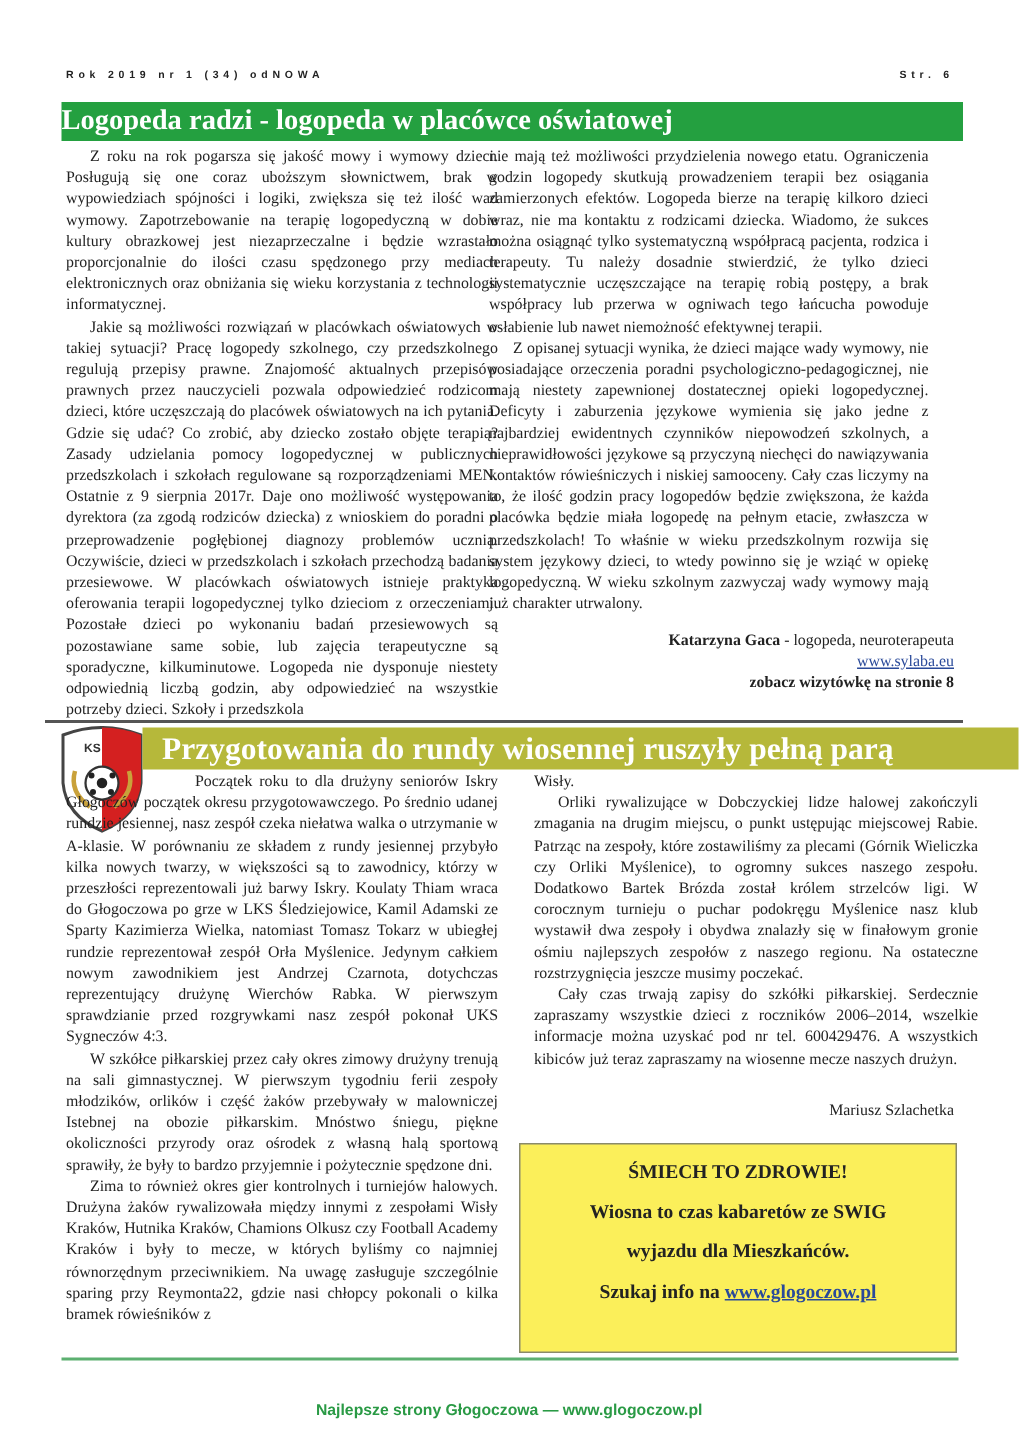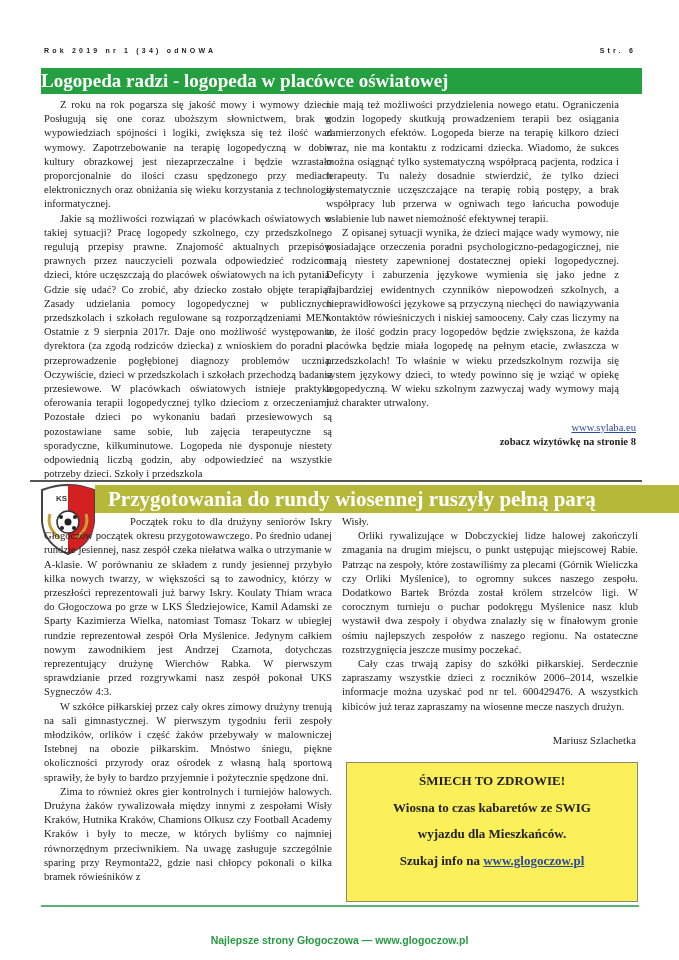--- a/index.html
+++ b/index.html
@@ -34,20 +34,21 @@
   <p>Z roku na rok pogarsza się jakość mowy i wymowy dzieci. Posługują się one coraz uboższym słownictwem, brak w wypowiedziach spójności i logiki, zwiększa się też ilość wad wymowy. Zapotrzebowanie na terapię logopedyczną w dobie kultury obrazkowej jest niezaprzeczalne i będzie wzrastało proporcjonalnie do ilości czasu spędzonego przy mediach elektronicznych oraz obniżania się wieku korzystania z technologii informatycznej.</p>
   <p>Jakie są możliwości rozwiązań w placówkach oświatowych w takiej sytuacji? Pracę logopedy szkolnego, czy przedszkolnego regulują przepisy prawne. Znajomość aktualnych przepisów prawnych przez nauczycieli pozwala odpowiedzieć rodzicom dzieci, które uczęszczają do placówek oświatowych na ich pytania. Gdzie się udać? Co zrobić, aby dziecko zostało objęte terapią? Zasady udzielania pomocy logopedycznej w publicznych przedszkolach i szkołach regulowane są rozporządzeniami MEN. Ostatnie z 9 sierpnia 2017r. Daje ono możliwość występowania dyrektora (za zgodą rodziców dziecka) z wnioskiem do poradni o przeprowadzenie pogłębionej diagnozy problemów ucznia. Oczywiście, dzieci w przedszkolach i szkołach przechodzą badania przesiewowe. W placówkach oświatowych istnieje praktyka oferowania terapii logopedycznej tylko dzieciom z orzeczeniami. Pozostałe dzieci po wykonaniu badań przesiewowych są pozostawiane same sobie, lub zajęcia terapeutyczne są sporadyczne, kilkuminutowe. Logopeda nie dysponuje niestety odpowiednią liczbą godzin, aby odpowiedzieć na wszystkie potrzeby dzieci. Szkoły i przedszkola</p>
 </div>
 
 <div class="col" style="left:326px;top:98px;width:293px;">
   <p class="noind">nie mają też możliwości przydzielenia nowego etatu. Ograniczenia godzin logopedy skutkują prowadzeniem terapii bez osiągania zamierzonych efektów. Logopeda bierze na terapię kilkoro dzieci wraz, nie ma kontaktu z rodzicami dziecka. Wiadomo, że sukces można osiągnąć tylko systematyczną współpracą pacjenta, rodzica i terapeuty. Tu należy dosadnie stwierdzić, że tylko dzieci systematycznie uczęszczające na terapię robią postępy, a brak współpracy lub przerwa w ogniwach tego łańcucha powoduje osłabienie lub nawet niemożność efektywnej terapii.</p>
   <p>Z opisanej sytuacji wynika, że dzieci mające wady wymowy, nie posiadające orzeczenia poradni psychologiczno-pedagogicznej, nie mają niestety zapewnionej dostatecznej opieki logopedycznej. Deficyty i zaburzenia językowe wymienia się jako jedne z najbardziej ewidentnych czynników niepowodzeń szkolnych, a nieprawidłowości językowe są przyczyną niechęci do nawiązywania kontaktów rówieśniczych i niskiej samooceny. Cały czas liczymy na to, że ilość godzin pracy logopedów będzie zwiększona, że każda placówka będzie miała logopedę na pełnym etacie, zwłaszcza w przedszkolach! To właśnie w wieku przedszkolnym rozwija się system językowy dzieci, to wtedy powinno się je wziąć w opiekę logopedyczną. W wieku szkolnym zazwyczaj wady wymowy mają już charakter utrwalony.</p>
 </div>
 
 <div class="sig" style="top:421px;">
+  <div><b>Katarzyna Gaca</b><span> - logopeda, neuroterapeuta</span></div>
   <div><a>www.sylaba.eu</a></div>
   <div><b>zobacz wizytówkę na stronie 8</b></div>
 </div>
 
 <div class="rule" style="top:480px;"></div>
 
 <svg class="logo" viewBox="0 0 64 72">
   <path d="M6 6 Q32 -4 58 6 L58 38 Q56 60 32 70 Q8 60 6 38 Z" fill="#fff" stroke="#444" stroke-width="2"></path>
   <path d="M32 1 Q46 1 58 6 L58 38 Q56 60 32 70 Z" fill="#d42020"></path>
   <path d="M14 30 Q10 44 24 54" fill="none" stroke="#c9a13a" stroke-width="3"></path>
@@ -62,21 +63,21 @@
 </svg>
 
 <div class="title2">Przygotowania do rundy wiosennej ruszyły pełną parą</div>
 
 <div class="col" style="left:44px;top:515px;width:288px;">
   <p style="text-indent:86px;">Początek roku to dla drużyny seniorów Iskry Głogoczów początek okresu przygotowawczego. Po średnio udanej rundzie jesiennej, nasz zespół czeka niełatwa walka o utrzymanie w A-klasie. W porównaniu ze składem z rundy jesiennej przybyło kilka nowych twarzy, w większości są to zawodnicy, którzy w przeszłości reprezentowali już barwy Iskry. Koulaty Thiam wraca do Głogoczowa po grze w LKS Śledziejowice, Kamil Adamski ze Sparty Kazimierza Wielka, natomiast Tomasz Tokarz w ubiegłej rundzie reprezentował zespół Orła Myślenice. Jedynym całkiem nowym zawodnikiem jest Andrzej Czarnota, dotychczas reprezentujący drużynę Wierchów Rabka. W pierwszym sprawdzianie przed rozgrywkami nasz zespół pokonał UKS Sygneczów 4:3.</p>
   <p>W szkółce piłkarskiej przez cały okres zimowy drużyny trenują na sali gimnastycznej. W pierwszym tygodniu ferii zespoły młodzików, orlików i część żaków przebywały w malowniczej Istebnej na obozie piłkarskim. Mnóstwo śniegu, piękne okoliczności przyrody oraz ośrodek z własną halą sportową sprawiły, że były to bardzo przyjemnie i pożytecznie spędzone dni.</p>
   <p>Zima to również okres gier kontrolnych i turniejów halowych. Drużyna żaków rywalizowała między innymi z zespołami Wisły Kraków, Hutnika Kraków, Chamions Olkusz czy Football Academy Kraków i były to mecze, w których byliśmy co najmniej równorzędnym przeciwnikiem. Na uwagę zasługuje szczególnie sparing przy Reymonta22, gdzie nasi chłopcy pokonali o kilka bramek rówieśników z</p>
 </div>
 
-<div class="col" style="left:342px;top:515px;width:296px;">
+<div class="col" style="left:356px;top:515px;width:296px;">
   <p class="noind">Wisły.</p>
   <p>Orliki rywalizujące w Dobczyckiej lidze halowej zakończyli zmagania na drugim miejscu, o punkt ustępując miejscowej Rabie. Patrząc na zespoły, które zostawiliśmy za plecami (Górnik Wieliczka czy Orliki Myślenice), to ogromny sukces naszego zespołu. Dodatkowo Bartek Brózda został królem strzelców ligi. W corocznym turnieju o puchar podokręgu Myślenice nasz klub wystawił dwa zespoły i obydwa znalazły się w finałowym gronie ośmiu najlepszych zespołów z naszego regionu. Na ostateczne rozstrzygnięcia jeszcze musimy poczekać.</p>
   <p>Cały czas trwają zapisy do szkółki piłkarskiej. Serdecznie zapraszamy wszystkie dzieci z roczników 2006–2014, wszelkie informacje można uzyskać pod nr tel. 600429476. A wszystkich kibiców już teraz zapraszamy na wiosenne mecze naszych drużyn.</p>
 </div>
 
 <div class="sig" style="top:734px;">Mariusz Szlachetka</div>
 
 <div class="yellowbox">
   <div>ŚMIECH TO ZDROWIE!</div>
   <div>Wiosna to czas kabaretów ze SWIG</div>

